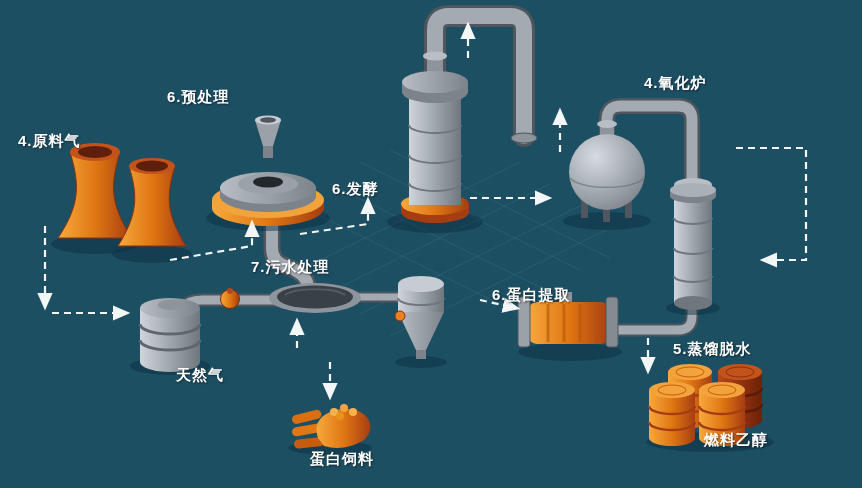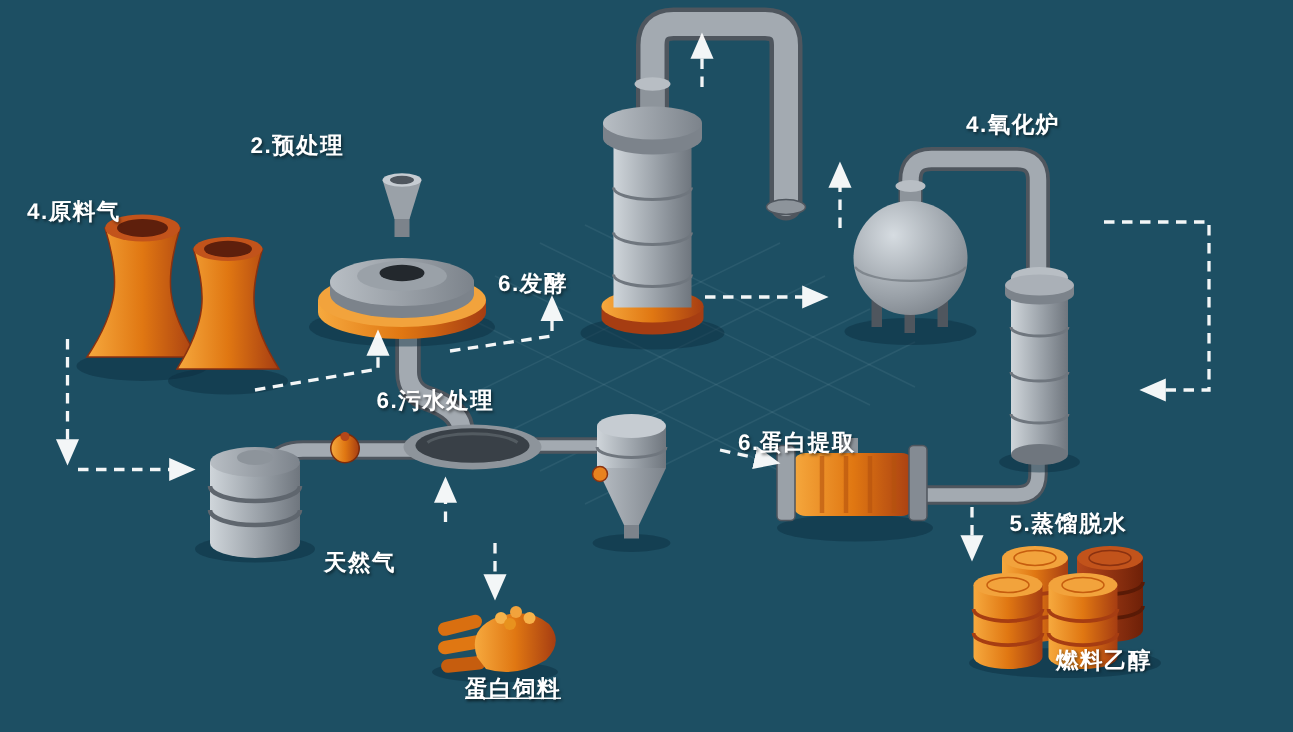--- a/index.html
+++ b/index.html
@@ -233,22 +233,22 @@
       <path class="dash" d="M 560 152 L 560 112" marker-end="url(#arrowW)"></path>
       <path class="dash" d="M 736 148 L 806 148 L 806 260 L 764 260" marker-end="url(#arrowW)"></path>
       <path class="dash" d="M 480 300 L 516 308" marker-end="url(#arrowW)"></path>
       <path class="dash" d="M 330 362 L 330 396" marker-end="url(#arrowW)"></path>
       <path class="dash" d="M 297 348 L 297 322" marker-end="url(#arrowW)"></path>
       <path class="dash" d="M 648 338 L 648 370" marker-end="url(#arrowW)"></path>
     </g>
   </svg>
 
   <div class="lbl" style="left:18px;  top:132px;">4.原料气</div>
-  <div class="lbl" style="left:167px; top:88px;">2.预处理</div>
+  <div class="lbl" style="left:167px; top:88px;">6.预处理</div>
   <div class="lbl" style="left:332px; top:180px;">6.发酵</div>
   <div class="lbl" style="left:644px; top:74px;">4.氧化炉</div>
   <div class="lbl" style="left:673px; top:340px;">5.蒸馏脱水</div>
   <div class="lbl" style="left:492px; top:286px;">6.蛋白提取</div>
-  <div class="lbl" style="left:251px; top:258px;">6.污水处理</div>
-  <div class="lbl" style="left:176px; top:366px;margin-left:40px;">天然气</div>
-  <div class="lbl" style="left:310px; top:450px;text-decoration:underline;">蛋白饲料</div>
+  <div class="lbl" style="left:251px; top:258px;">7.污水处理</div>
+  <div class="lbl" style="left:176px; top:366px;">天然气</div>
+  <div class="lbl" style="left:310px; top:450px;">蛋白饲料</div>
   <div class="lbl" style="left:704px; top:431px;">燃料乙醇</div>
 </div>
 
 </body></html>

